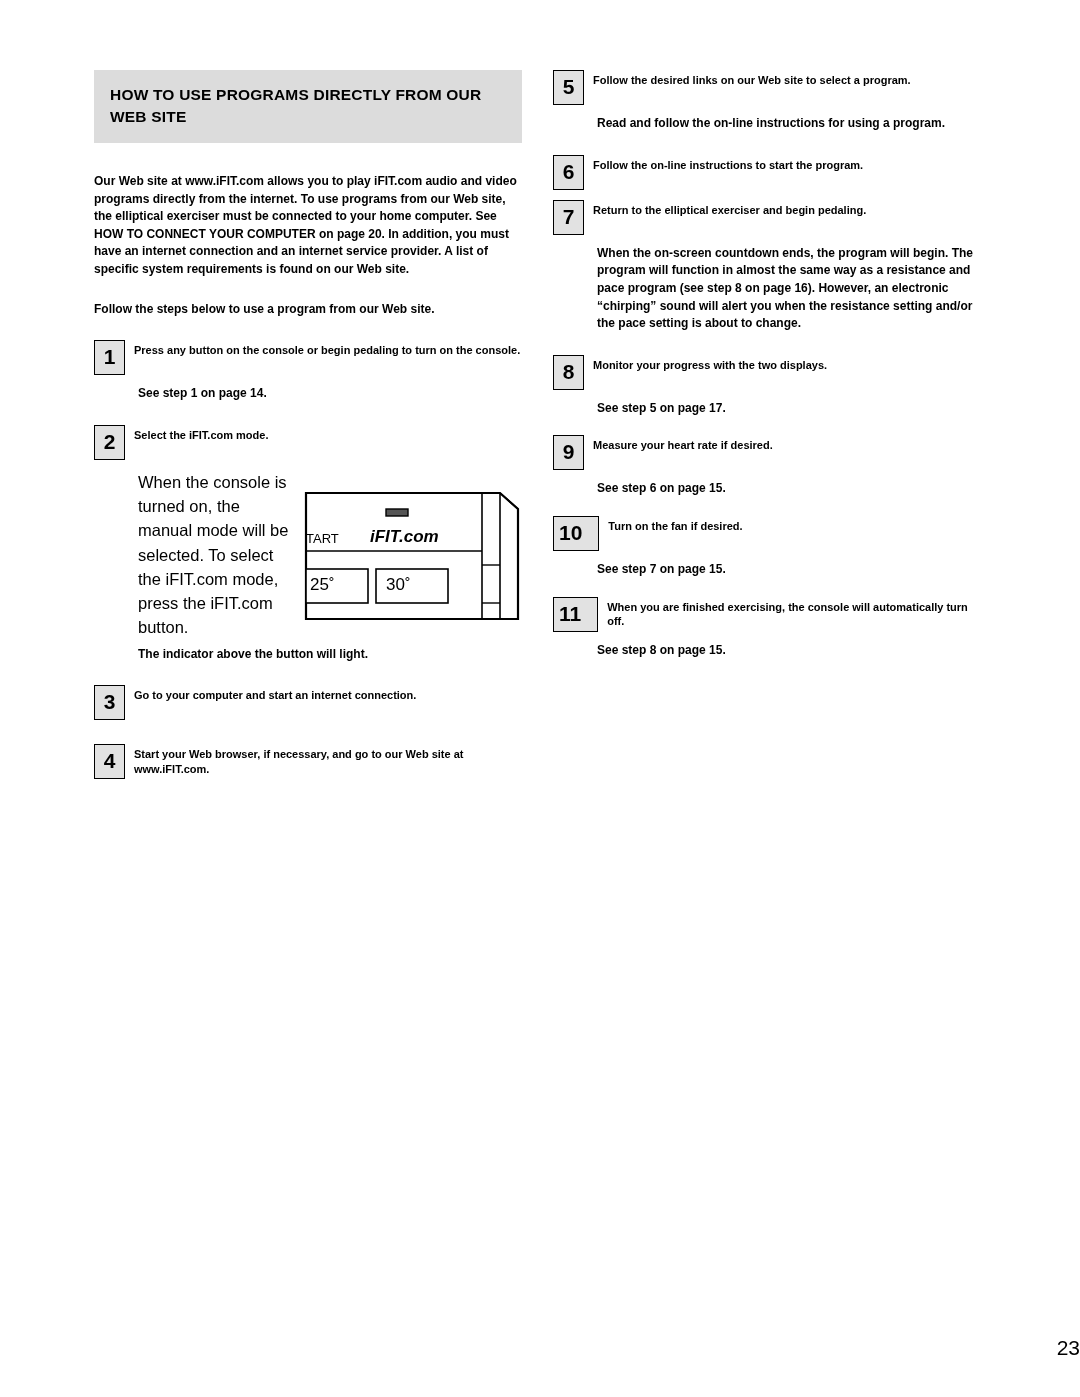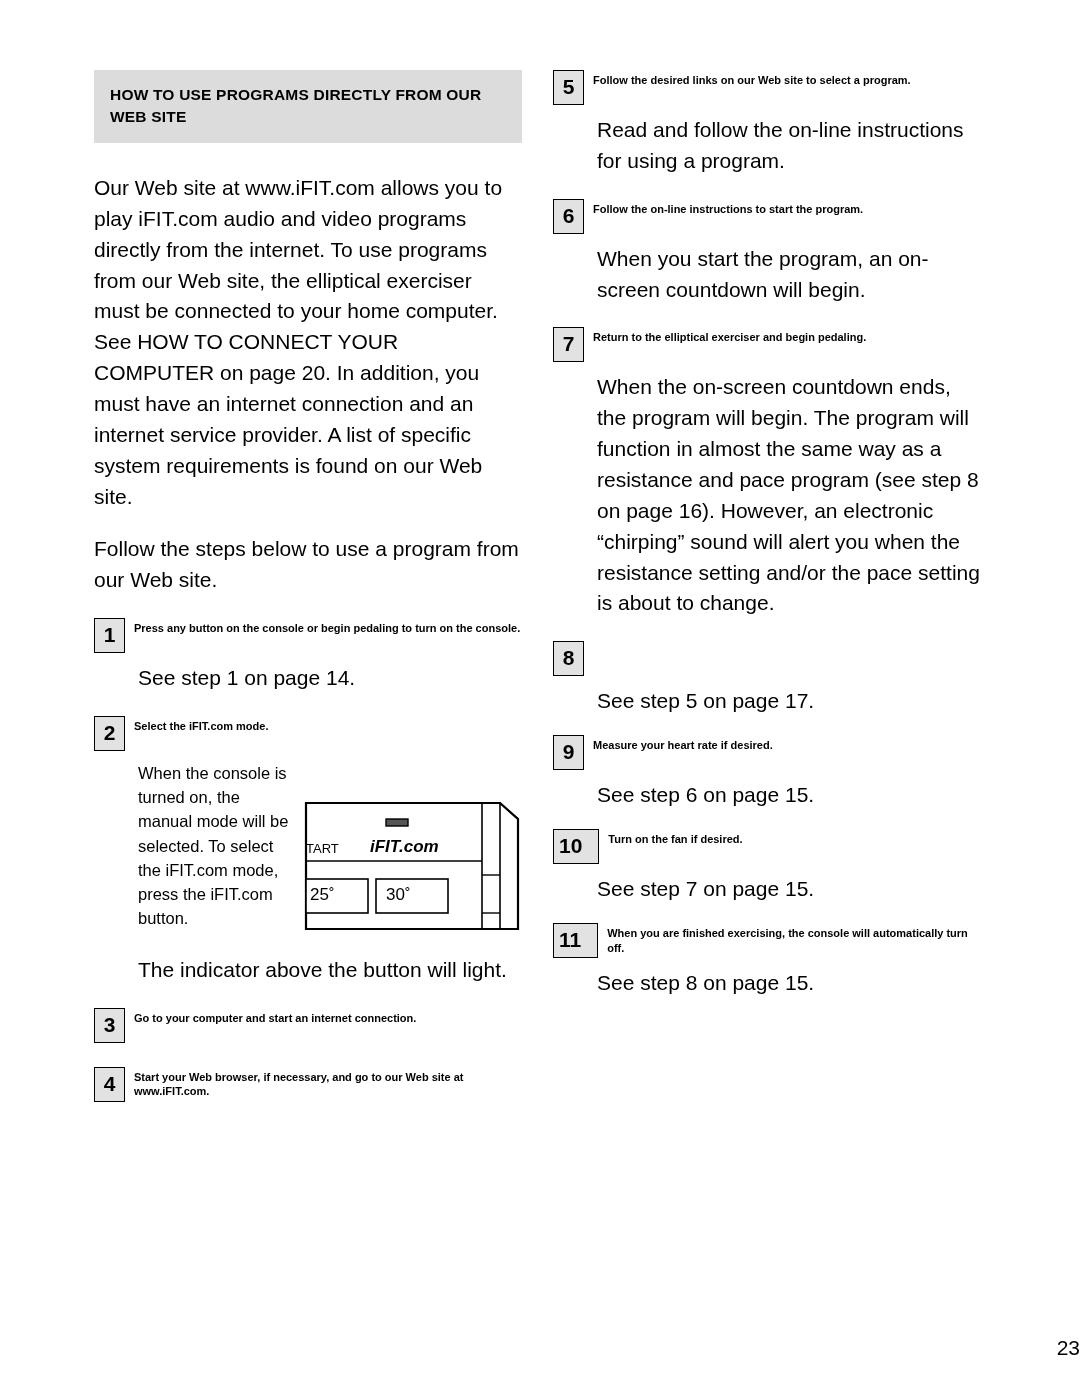--- a/index.html
+++ b/index.html
@@ -32,24 +32,25 @@
     background: #dcdcdc;
     padding: 14px 16px 14px 16px;
     font-weight: bold;
     font-size: 15.5px;
     letter-spacing: 0.2px;
     line-height: 1.45;
     margin-bottom: 30px;
   }
 
   p.body {
-    font-size: 21px;
+    font-size: 12px;
     line-height: 1.47;
     margin: 0 0 22px 0;
     text-align: left;
+    font-weight: bold;
   }
   p.body.indent {
     margin-left: 44px;
   }
   p.body.tight {
     margin-bottom: 18px;
   }
 
   .step {
     display: flex;
@@ -75,22 +76,22 @@
   }
   .step-text {
     font-weight: bold;
     font-size: 11px;
     line-height: 1.33;
     padding-top: 3px;
   }
 
   .figure-row {
     display: flex;
-    align-items: flex-end;
-    margin-bottom: 24px;
+    align-items: center;
+    margin-bottom: 6px;
     margin-left: 44px;
   }
   .figure-text {
     font-size: 16.5px;
     line-height: 1.47;
     width: 152px;
     flex: 0 0 auto;
   }
   .console-fig {
     position: relative;
@@ -183,30 +184,30 @@
     <div class="step">
       <div class="step-num">5</div>
       <div class="step-text">Follow the desired links on our Web site to select a program.</div>
     </div>
     <p class="body indent">Read and follow the on-line instructions for using a program.</p>
 
     <div class="step">
       <div class="step-num">6</div>
       <div class="step-text">Follow the on-line instructions to start the program.</div>
     </div>
-    <p class="body indent">When you start the program, an on-screen countdown will begin.</p>
 
     <div class="step">
       <div class="step-num">7</div>
       <div class="step-text">Return to the elliptical exerciser and begin pedaling.</div>
     </div>
     <p class="body indent">When the on-screen countdown ends, the program will begin. The program will function in almost the same way as a resistance and pace program (see step 8 on page 16). However, an electronic “chirping” sound will alert you when the resistance setting and/or the pace setting is about to change.</p>
 
     <div class="step">
       <div class="step-num">8</div>
+      <div class="step-text">Monitor your progress with the two displays.</div>
     </div>
     <p class="body indent tight">See step 5 on page 17.</p>
 
     <div class="step">
       <div class="step-num">9</div>
       <div class="step-text">Measure your heart rate if desired.</div>
     </div>
     <p class="body indent tight">See step 6 on page 15.</p>
 
     <div class="step">

